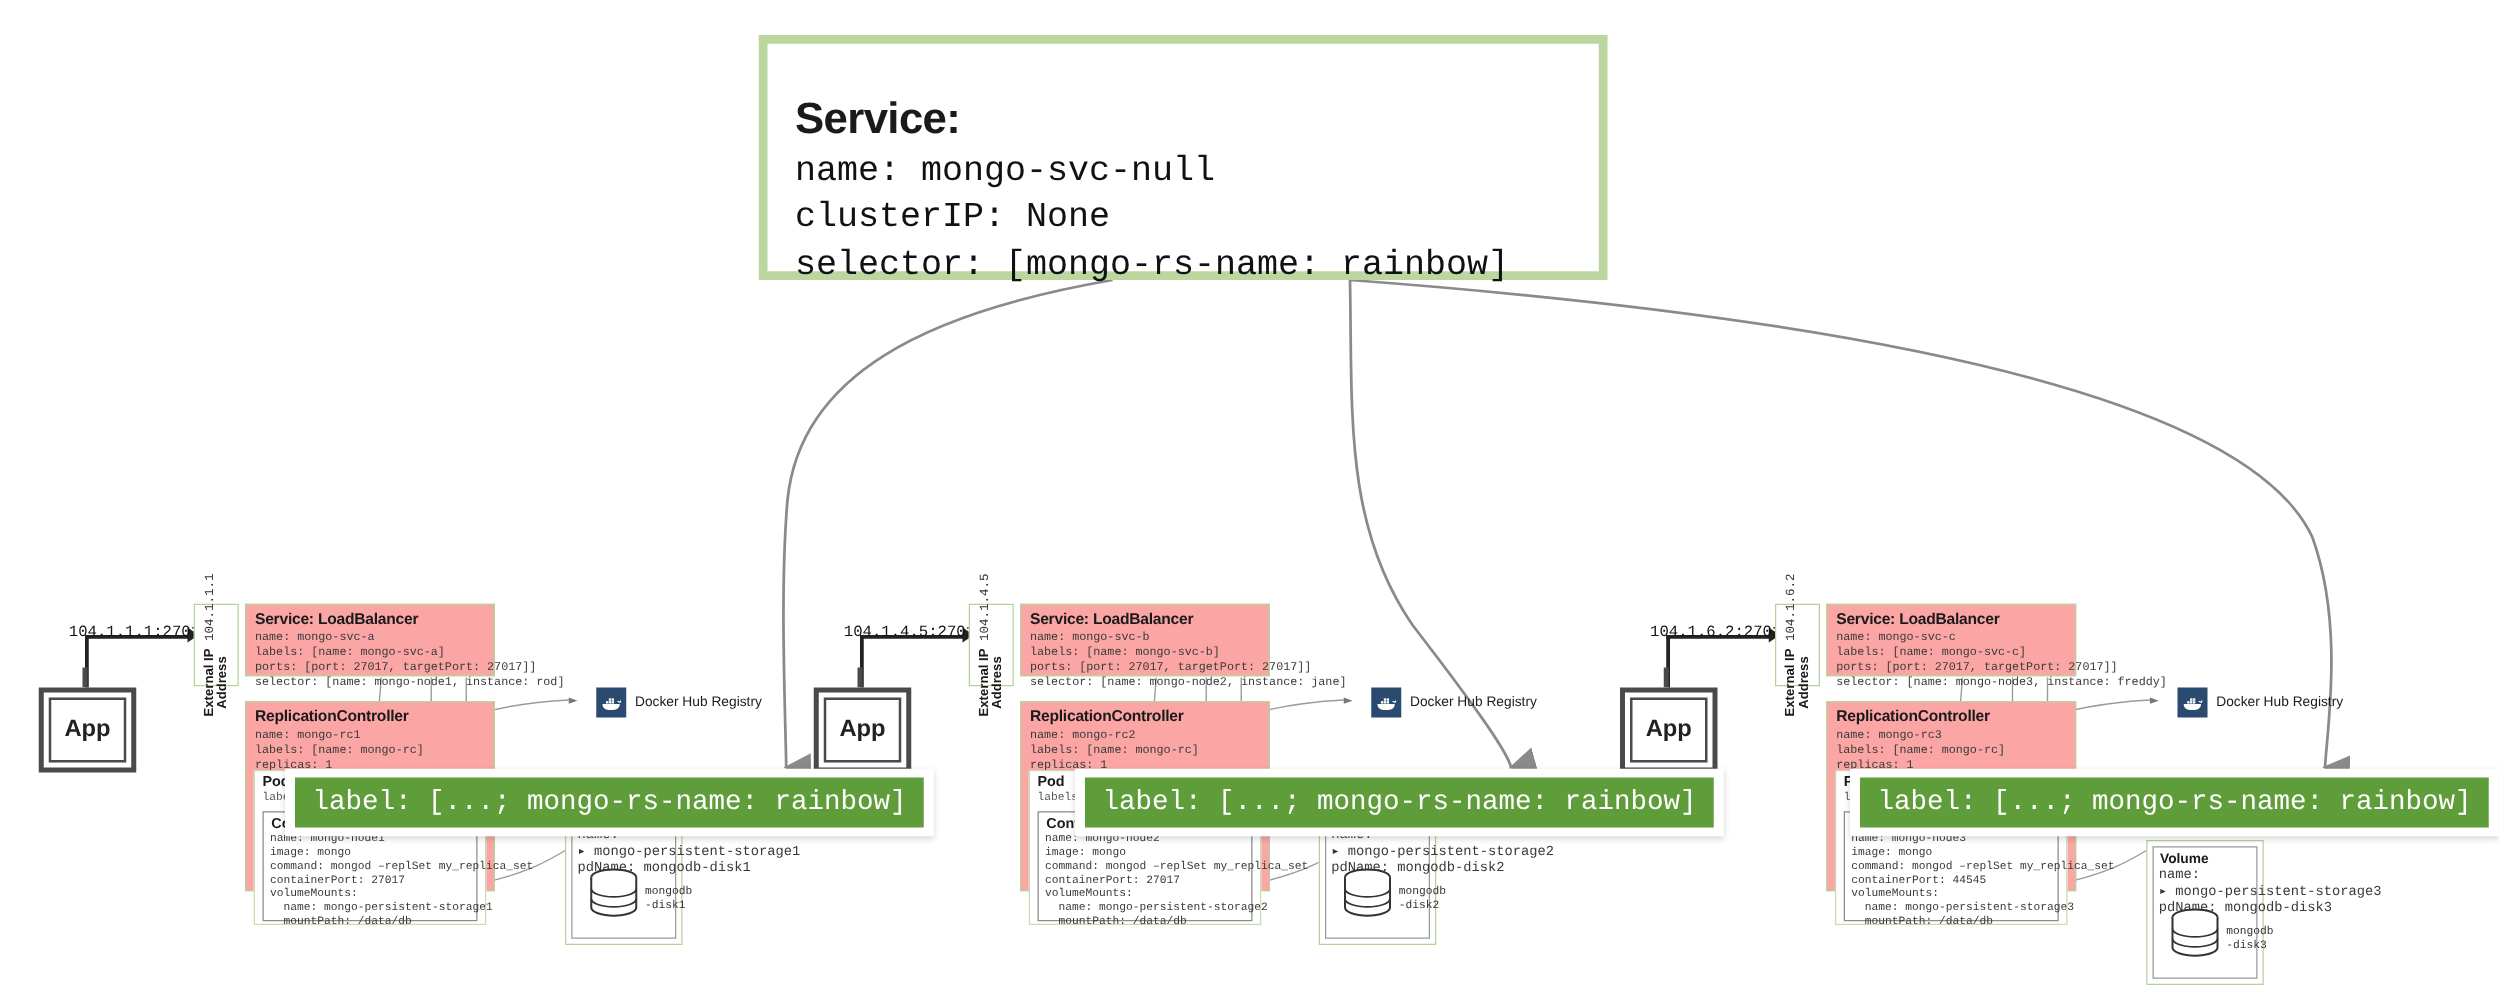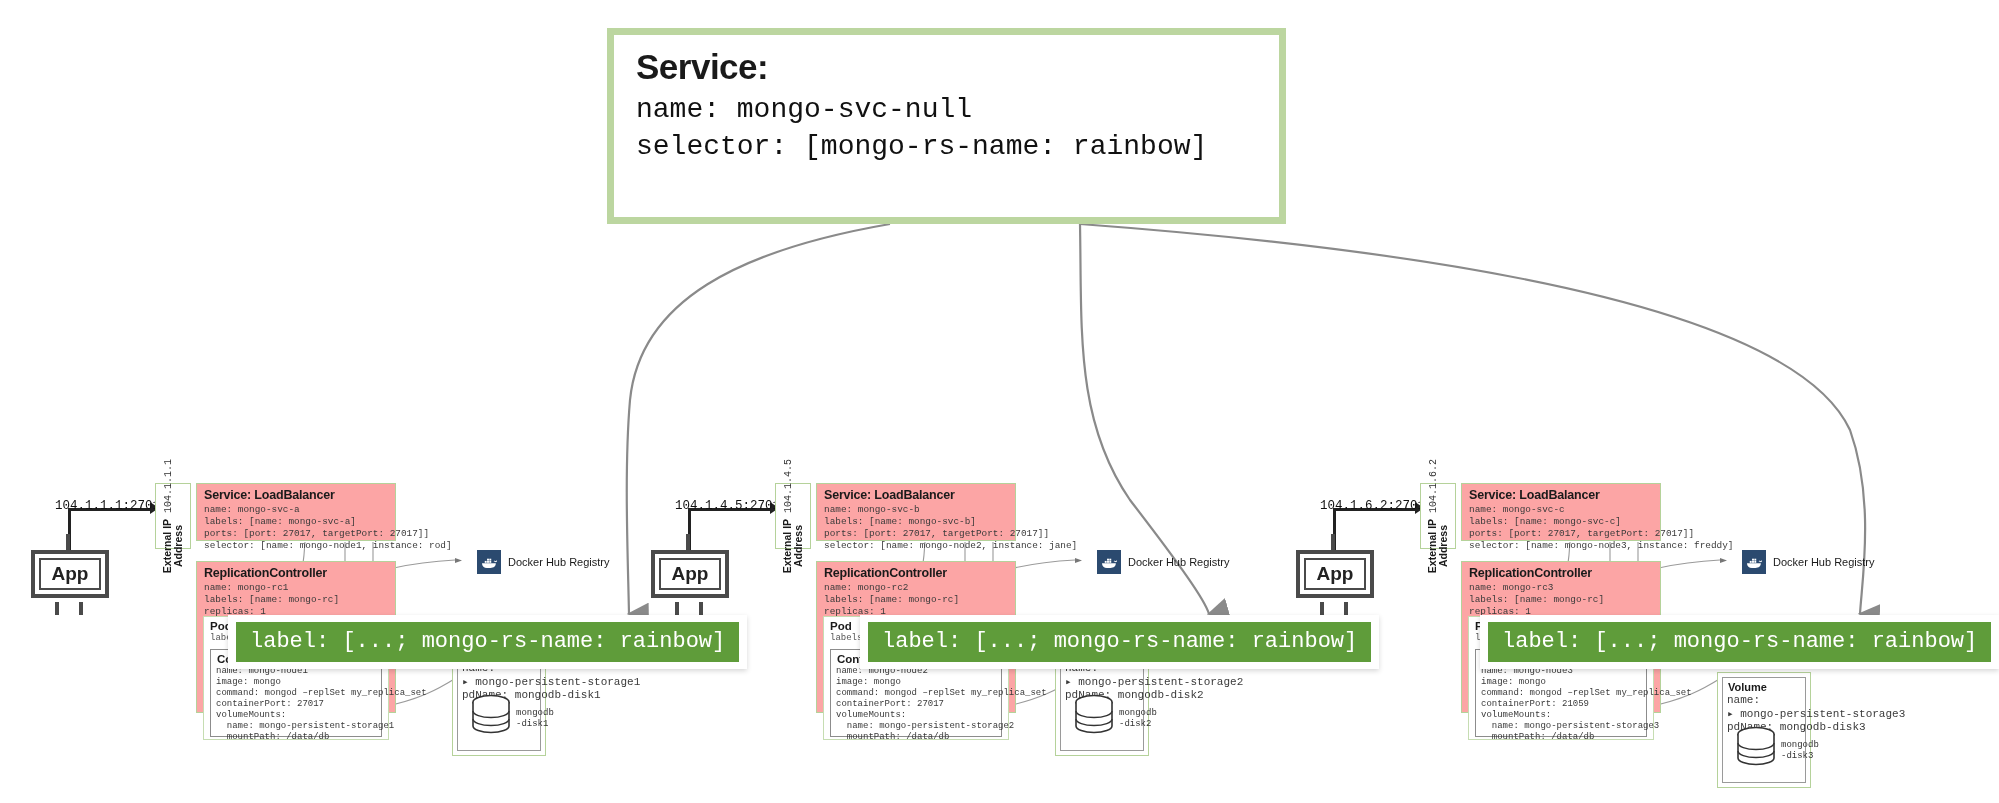--- a/index.html
+++ b/index.html
@@ -11,38 +11,38 @@
     position:relative;
     overflow:hidden;
   }
   .stage { position:absolute; left:0; top:0; width:1999px; height:803px; }
 
   
   #svc-box {
     position:absolute; left:607px; top:28px; width:679px; height:196px;
     border:7px solid #bcd6a0; background:#ffffff; z-index:40;
   }
-  #svc-box .inner { padding:12px 18px 0 22px; }
+  #svc-box .inner { padding:12px 18px 0 22px;margin-top:28px; }
   #svc-box .ttl {
     font-family:"Liberation Sans", sans-serif;
     font-weight:bold; font-size:35px; color:#1a1a1a; letter-spacing:-0.5px;
     line-height:1.15; margin-bottom:4px;
   }
   #svc-box .ln {
     font-family:"Liberation Mono","DejaVu Sans Mono",monospace;
     font-size:28px; color:#111; line-height:1.33; white-space:pre;
   }
 
   
   #connectors { position:absolute; left:0; top:0; width:1999px; height:803px; z-index:5; pointer-events:none; }
 
   
   .cluster { position:absolute; top:0; height:803px; width:660px; }
   .app-box {
-    position:absolute; width:78px; height:48px; border:4px solid #4a4a4a;
+    position:absolute; width:78px; height:68px; border:4px solid #4a4a4a;
     background:#fff; display:flex; align-items:center; justify-content:center; z-index:12;
   }
   .app-box .inset { position:absolute; left:4px; top:4px; right:4px; bottom:4px; border:2px solid #4a4a4a; }
   .app-box .lbl { position:relative; font-weight:bold; font-size:19px; color:#222; }
   .app-stem { position:absolute; width:4px; height:16px; background:#4a4a4a; z-index:11; }
   .app-foot { position:absolute; width:4px; height:13px; background:#4a4a4a; z-index:11; }
 
   .ipline { position:absolute; z-index:11; }
   .ipline .seg-v { position:absolute; width:3px; background:#222; }
   .ipline .seg-h { position:absolute; height:3px; background:#222; }
@@ -113,20 +113,21 @@
 </style>
 </head>
 <body>
 
 <div class="stage">
 
   <div id="svc-box">
     <div class="inner">
       <div class="ttl">Service:</div>
       <div class="ln">name: mongo-svc-null</div>
+      <div class="ln">clusterIP: None</div>
       <div class="ln">selector: [mongo-rs-name: rainbow]</div>
     </div>
   </div>
 
   <svg id="connectors" viewBox="0 0 1999 803">
     <defs>
       <marker id="ahead" markerWidth="11" markerHeight="11" refX="5" refY="9" orient="auto">
         <path d="M0,0 L10,0 L5,10 z" fill="#8a8a8a"></path>
       </marker>
     </defs>
@@ -376,21 +377,21 @@
         </div>
         <div class="pod-box" style="left:203px; top:616px;">
           <div class="hd">Pod</div>
           <div class="body">labels</div>
         </div>
         <div class="cont-box" style="left:210px; top:649px;">
           <div class="hd">Container</div>
           <div class="body">name: mongo-node3
 image: mongo
 command: mongod –replSet my_replica_set
-containerPort: 21059
+containerPort: 44545
 volumeMounts:
   name: mongo-persistent-storage3
   mountPath: /data/db</div>
         </div>
         <div class="vol-outer" style="left:452px; top:672px;">
           <div class="vol-box">
             <div class="hd">Volume</div>
             <div class="body">name:
 ▸ mongo-persistent-storage3
 pdName: mongodb-disk3</div>

